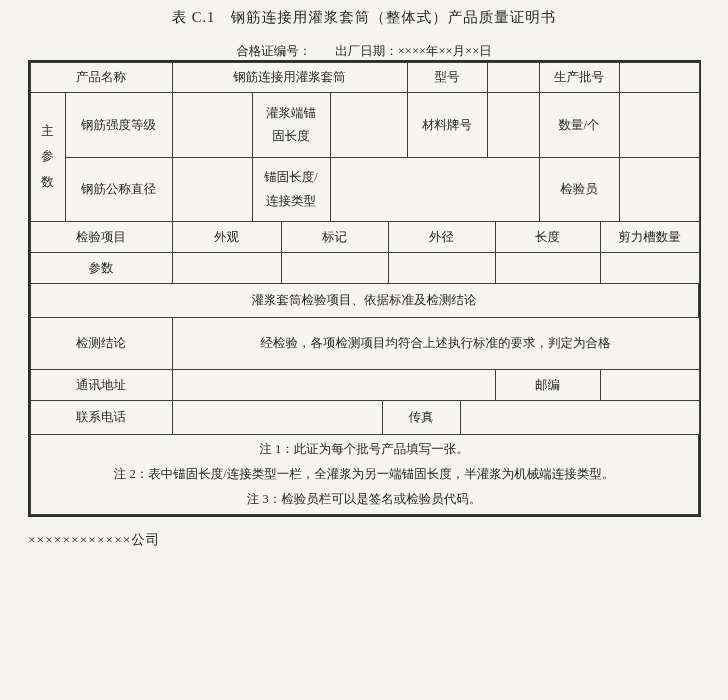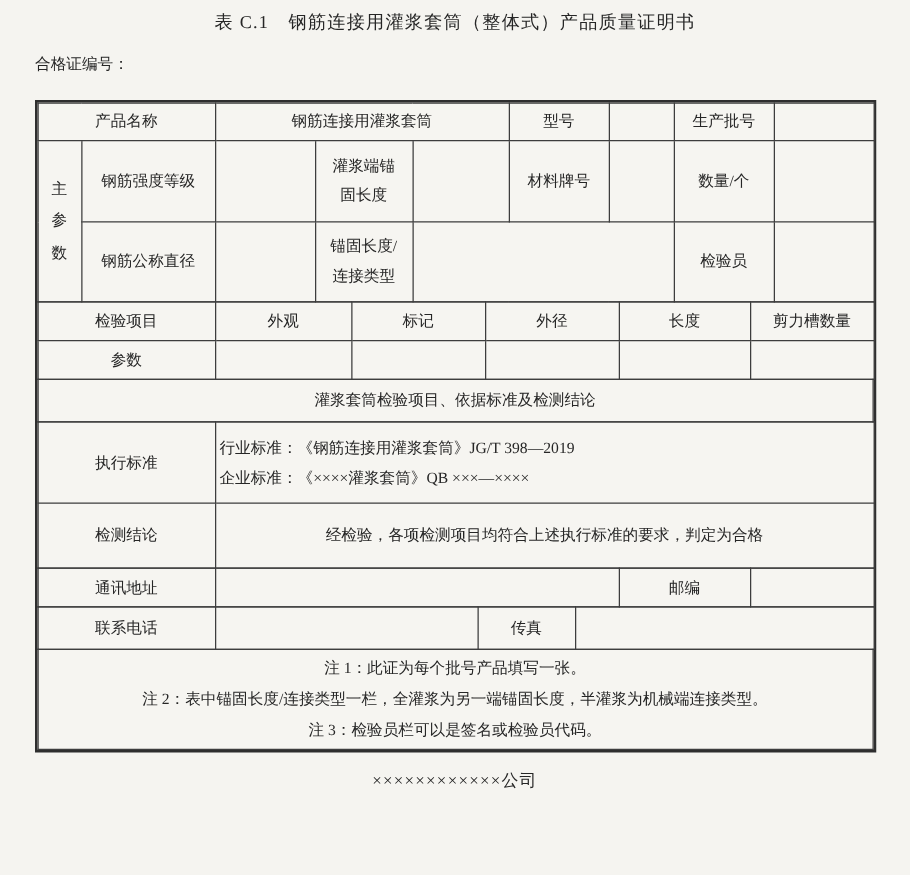--- a/index.html
+++ b/index.html
@@ -13,23 +13,23 @@
   }
   .doc-title{
     text-align:center;
     font-weight:normal;
     font-size:14.5px;
     padding-top:8px;
     letter-spacing:1px;
   }
   .info-line{
     width:672px;
-    margin:16px auto 20px auto;
+    margin:16px auto 0 auto;
     display:flex;
-    justify-content:flex-start;
+    justify-content:center;
     font-size:12.5px;
     gap:24px;
   }
   .form{
     width:669px;
     margin:0 auto;
     border:2px solid #2e2e2e;
     background:#f6f5f1;
   }
   table.t{
@@ -52,33 +52,34 @@
     padding:0 2px;
   }
   td.vert span{display:block;}
   td.left{text-align:left;padding-left:12px;}
   .std-line{line-height:1.95;font-size:12.5px;text-align:left;}
   td.notes-cell{text-align:left;padding:8px 10px 8px 30px;}
   .note-line{line-height:2.0;font-size:12.5px;}
   .footer{
     width:672px;
     margin:14px auto 0 auto;
-    text-align:center;
+    text-align:left;
     font-size:13.5px;
   }
   .footer .company{letter-spacing:1px;}
   .footer .seal{padding-right:8px;margin-top:6px;}
 </style>
 </head>
 <body>
 
 <div class="doc-title">表 C.1　钢筋连接用灌浆套筒（整体式）产品质量证明书</div>
 
 <div class="info-line">
   <span>合格证编号：</span>
+  <span>出厂日期：××××年××月××日</span>
 </div>
 
 <div class="form">
 
   <table class="t">
     <colgroup>
       <col style="width:35px">
         <col style="width:107px">
         <col style="width:80px">
       <col style="width:78px">
@@ -161,27 +162,20 @@
     </tr>
   </tbody>
     </table>
 
   <table class="t">
     <colgroup>
         <col style="width:142px">
         <col style="width:527px">
       </colgroup>
     <tbody>
-        <tr style="height:65px">
-      <td>执行标准</td>
-      <td class="left">
-        <div class="std-line">行业标准：《钢筋连接用灌浆套筒》JG/T 398—2019</div>
-        <div class="std-line">企业标准：《××××灌浆套筒》QB ×××—××××</div>
-      </td>
-    </tr>
     <tr style="height:52px">
       <td>检测结论</td>
       <td class="left">经检验，各项检测项目均符合上述执行标准的要求，判定为合格</td>
     </tr>
   </tbody>
     </table>
 
   <table class="t">
     <colgroup>
         <col style="width:142px">

